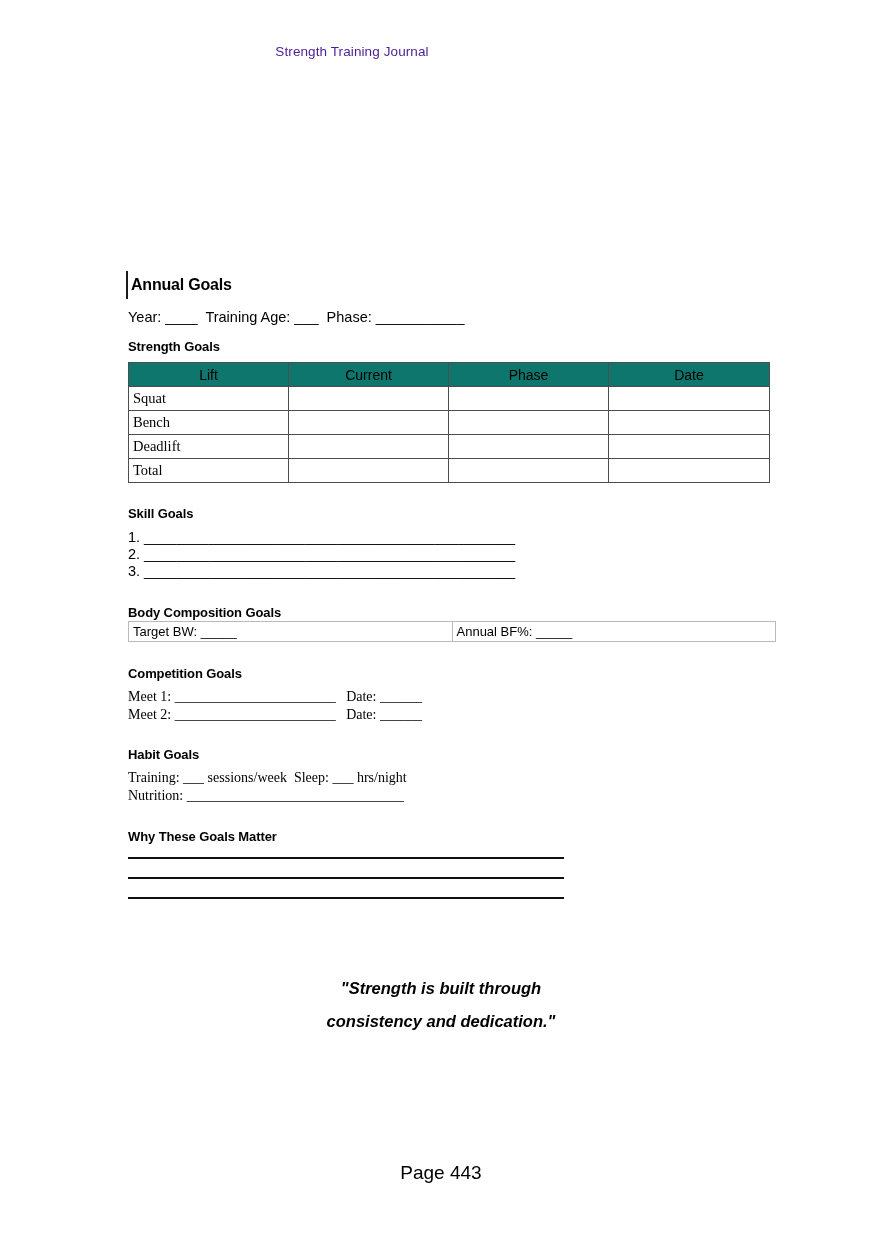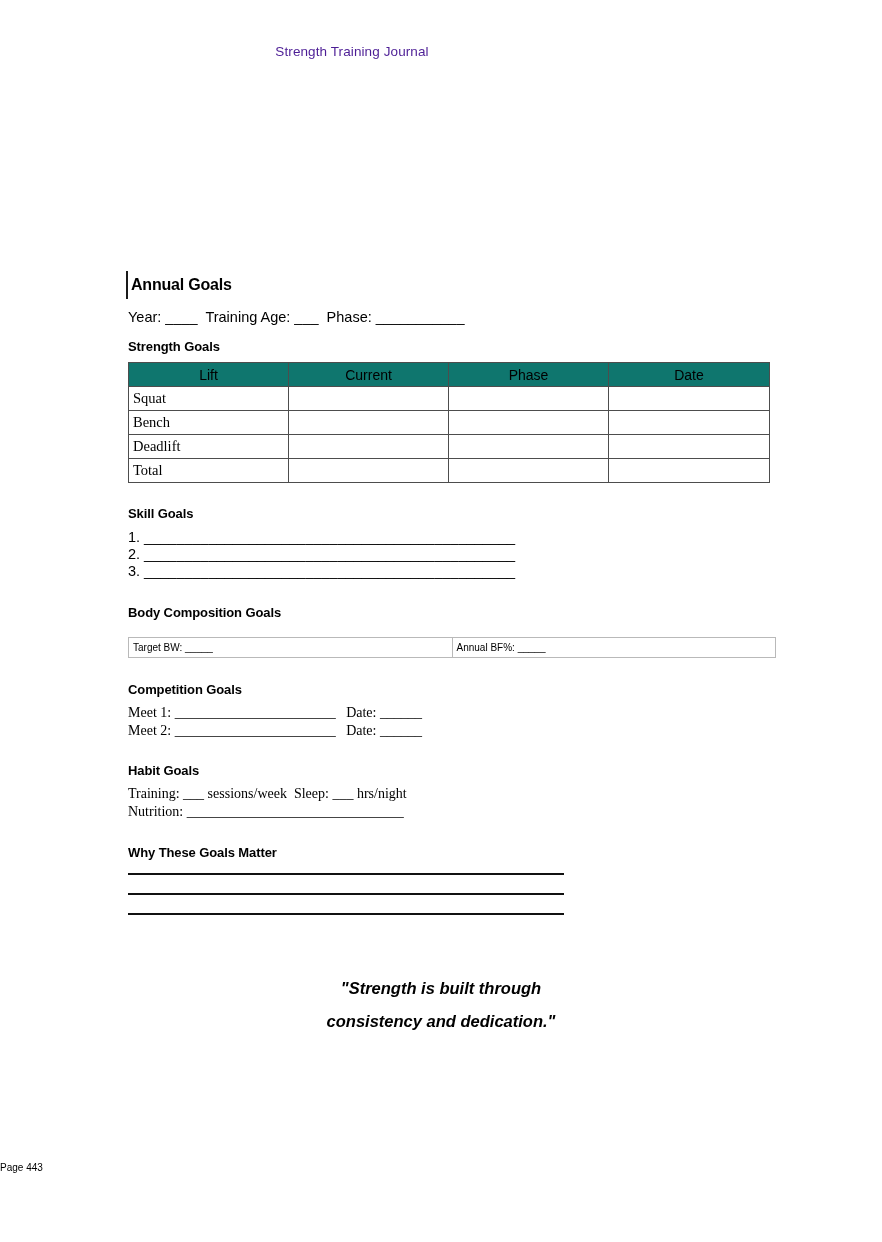--- a/index.html
+++ b/index.html
@@ -120,24 +120,24 @@
   }
   .blank-row {
     font-size: 14.5px;
     line-height: 17px;
     white-space: pre;
   }
 
   
   table.bodycomp-table {
     width: 648px;
-    margin-top: 17px;
+    margin-top: 1px;
     border-collapse: collapse;
     table-layout: fixed;
-    font-size: 10px;
+    font-size: 13px;
   }
   table.bodycomp-table td {
     border: 1px solid #b9b9b9;
     height: 19px;
     padding: 0 4px;
     white-space: pre;
   }
   table.bodycomp-table col { width: 50%; }
 
   
@@ -170,22 +170,22 @@
     font-style: italic;
     line-height: 33px;
   }
 
   
   .footer {
     position: absolute;
     left: 0;
     top: 1162px;
     width: 882px;
-    text-align: left;
-    font-size: 10px;
+    text-align: center;
+    font-size: 19px;
     color: #000000;
   }
 </style>
 </head>
 <body>
 
 <div class="page">
 
   <div class="running-header">Strength Training Journal</div>
 

